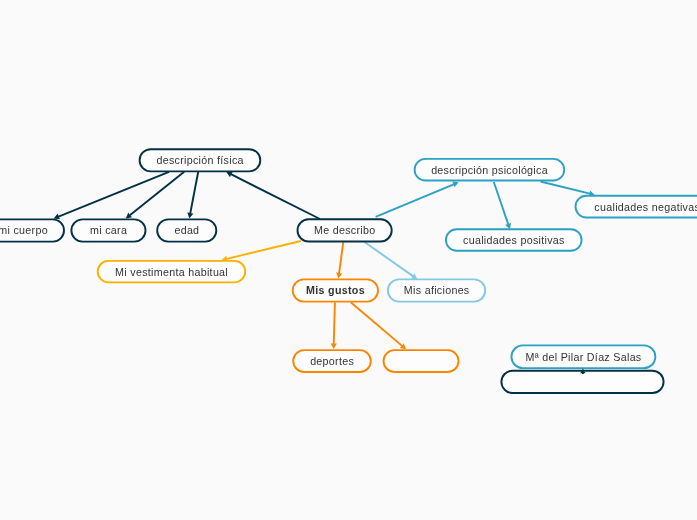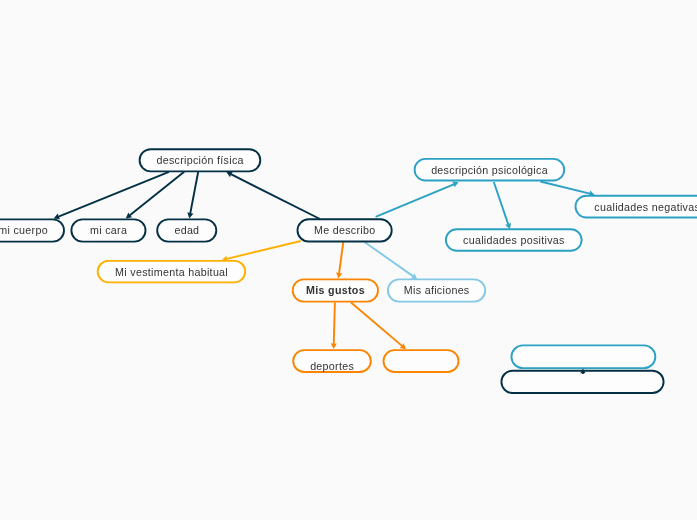--- a/index.html
+++ b/index.html
@@ -123,18 +123,21 @@
       </div>
   <div class="node" style="left: 97.7px; top: 260.85px; width: 147.5px; height: 21.5px;">
         <span class="node-label">Mi vestimenta habitual</span>
       </div>
   <div class="node" style="left: 292.7px; top: 279.4px; width: 85.3px; height: 22.2px; font-weight: bold;">
         <span class="node-label">Mis gustos</span>
       </div>
   <div class="node" style="left: 387.9px; top: 279.4px; width: 97.3px; height: 22.2px;">
         <span class="node-label">Mis aficiones</span>
       </div>
-  <div class="node" style="left: 293.2px; top: 350.1px; width: 77.6px; height: 21.9px; align-items: flex-end;">
+  <div class="node" style="left: 293.2px; top: 350.1px; width: 77.6px; height: 21.9px;">
         <span class="node-label">deportes</span>
+      </div>
+  <div class="node" style="left: 511.45px; top: 345.4px; width: 143.9px; height: 22.7px;">
+        <span class="node-label">Mª del Pilar Díaz Salas</span>
       </div>
   </div>
 
 </div>
 
 </body></html>

